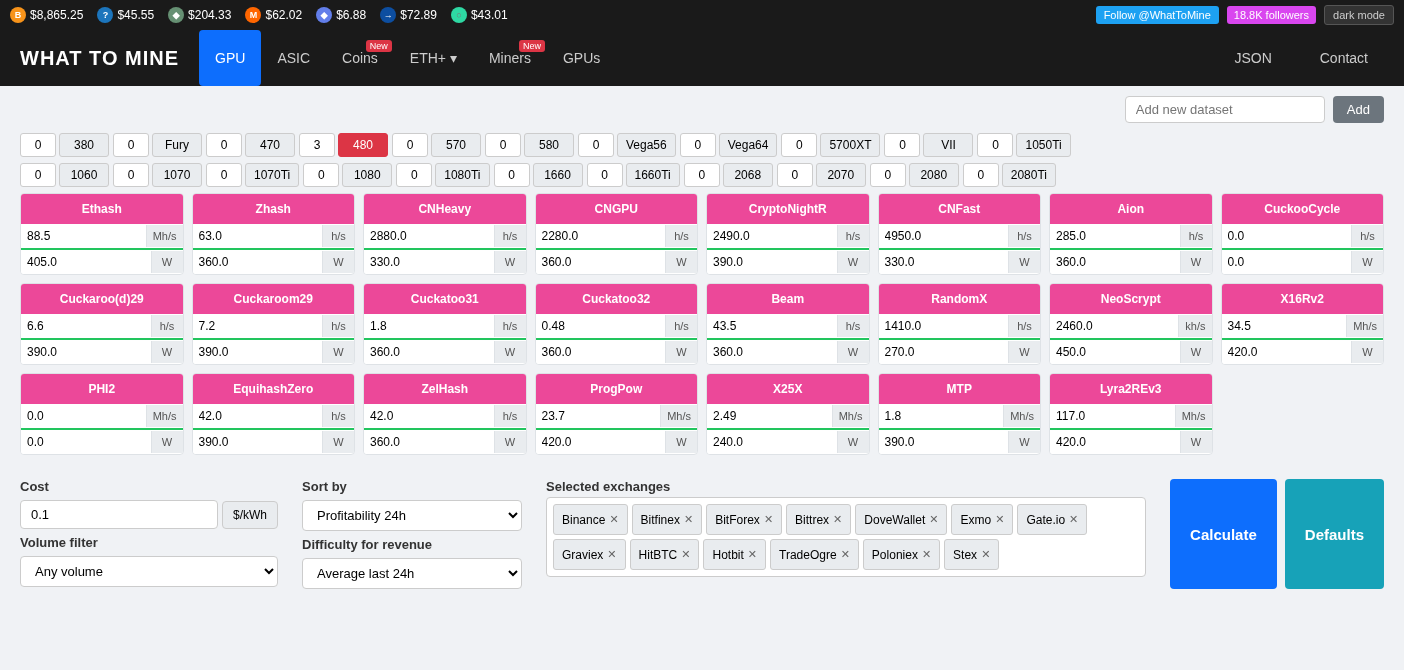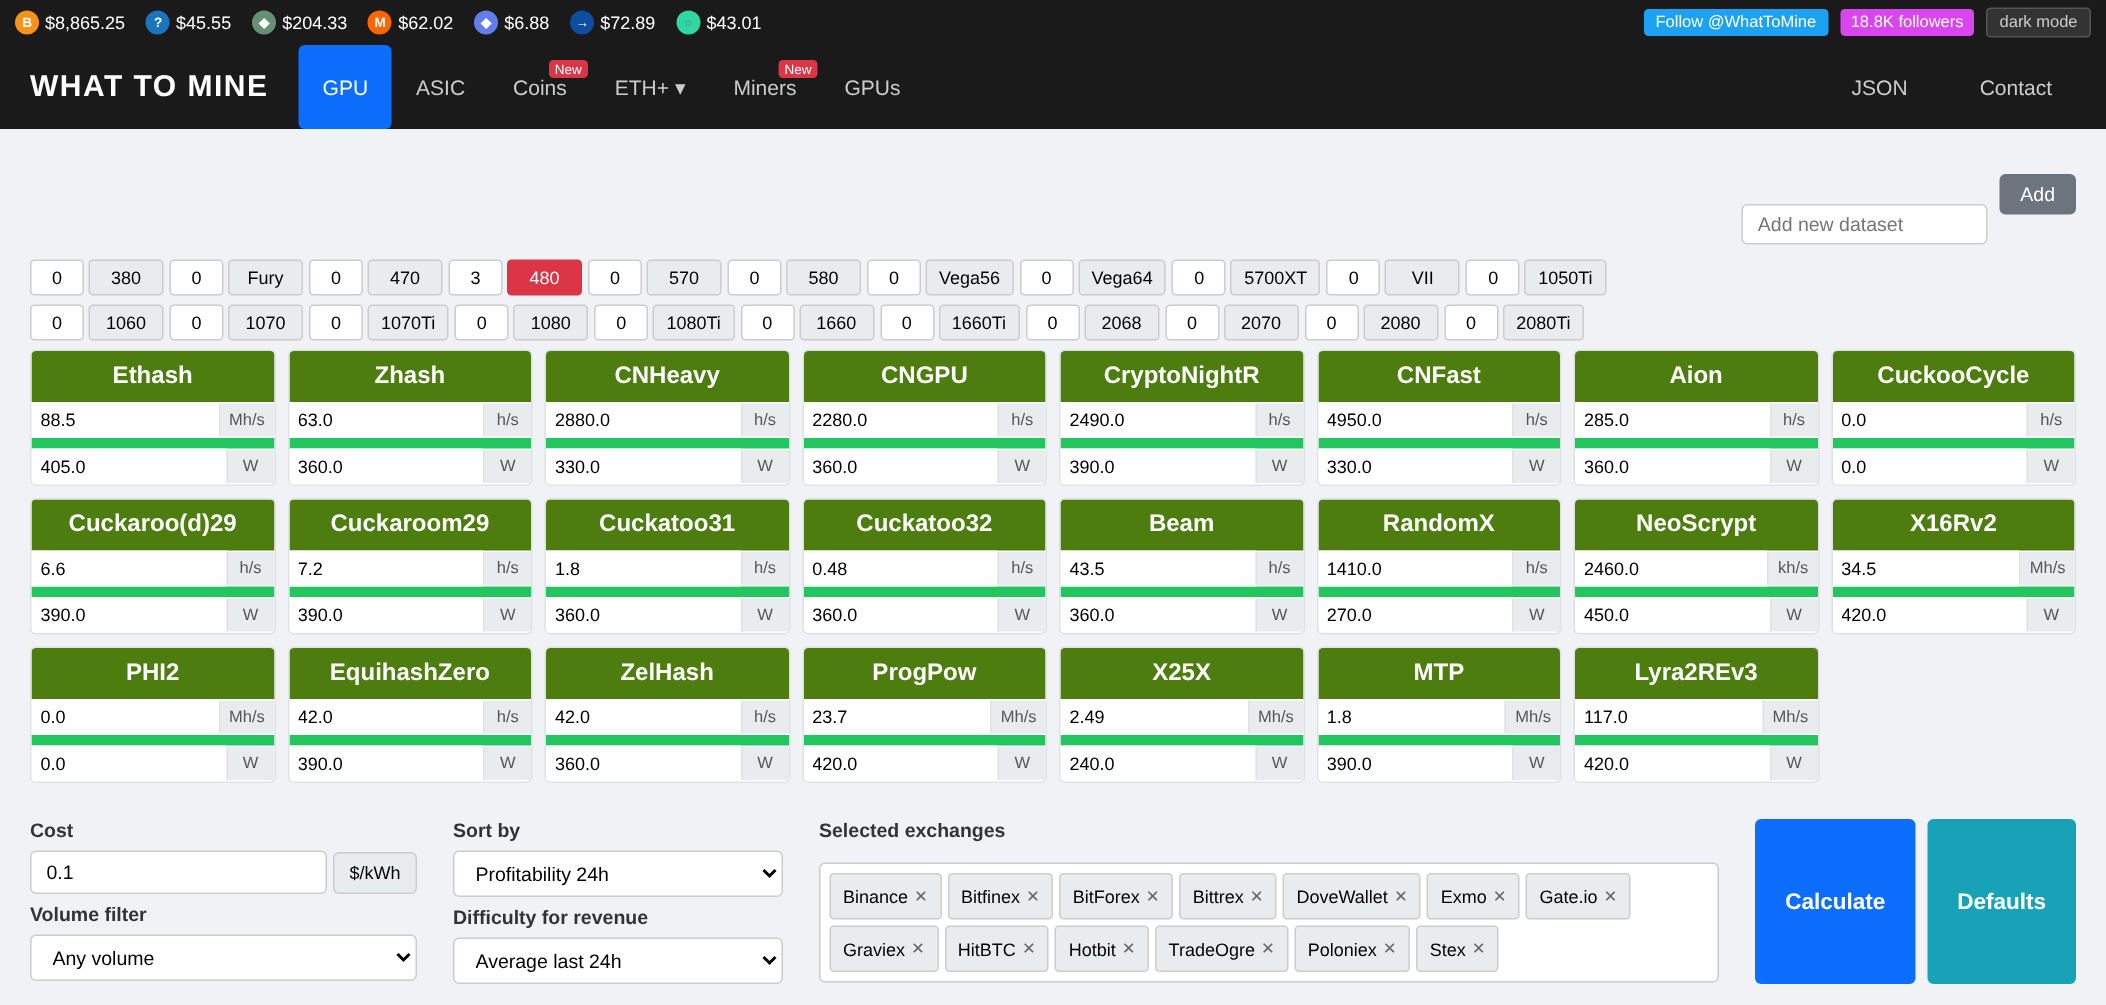--- a/index.html
+++ b/index.html
@@ -76,22 +76,21 @@
       justify-content: flex-end;
       align-items: center;
       gap: 8px;
       margin-bottom: 10px;
     }
     .dataset-input {
       padding: 5px 10px;
       border: 1px solid #ccc;
       border-radius: 4px;
       font-size: 13px;
-      width: 164px;
-      margin-top: 40px;
+      width: 200px;
     }
     .dataset-add-btn {
       background: #6c757d;
       color: #fff;
       border: none;
       border-radius: 4px;
       padding: 6px 14px;
       font-size: 13px;
       cursor: pointer;
     }
@@ -129,32 +128,32 @@
 
     
     .algo-grid {
       display: grid;
       grid-template-columns: repeat(8, 1fr);
       gap: 8px;
       margin-bottom: 16px;
     }
     .algo-card { background: #fff; border: 1px solid #dee2e6; border-radius: 4px; overflow: hidden; }
     .algo-header {
-      background: #4d7c0f;
+      background: #ec4899;
       color: #fff;
       text-align: center;
       padding: 8px 4px;
-      font-size: 16px;
+      font-size: 12px;
       font-weight: bold;
       cursor: pointer;
     }
     .algo-field {
       display: flex;
       align-items: center;
-      border-bottom: 7px solid #22c55e;
+      border-bottom: 2px solid #22c55e;
     }
     .algo-field:last-child { border-bottom: none; }
     .algo-input {
       flex: 1;
       border: none;
       padding: 5px 6px;
       font-size: 12px;
       outline: none;
       width: 0;
     }
@@ -196,21 +195,21 @@
       border: 1px solid #ccc;
       border-radius: 4px;
       font-size: 13px;
       background: #fff;
       width: 100%;
       cursor: pointer;
     }
 
     
     .exchanges-section { flex: 1; }
-    .exchanges-label { font-size: 13px; font-weight: bold; color: #333; margin-bottom: 14px; }
+    .exchanges-label { font-size: 13px; font-weight: bold; color: #333; margin-bottom: 3px; }
     .exchanges-box {
       border: 1px solid #ccc;
       border-radius: 4px;
       padding: 6px;
       background: #fff;
       display: flex;
       flex-wrap: wrap;
       gap: 4px;
       min-height: 80px;
     }

